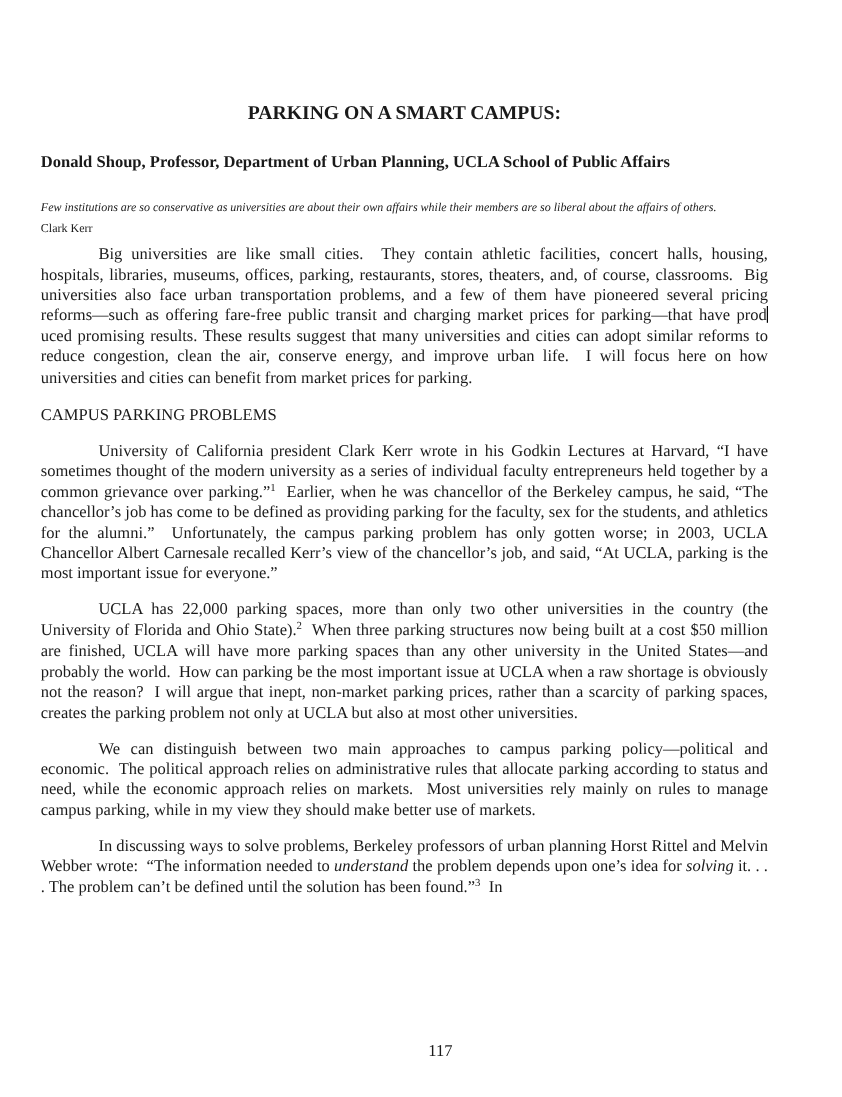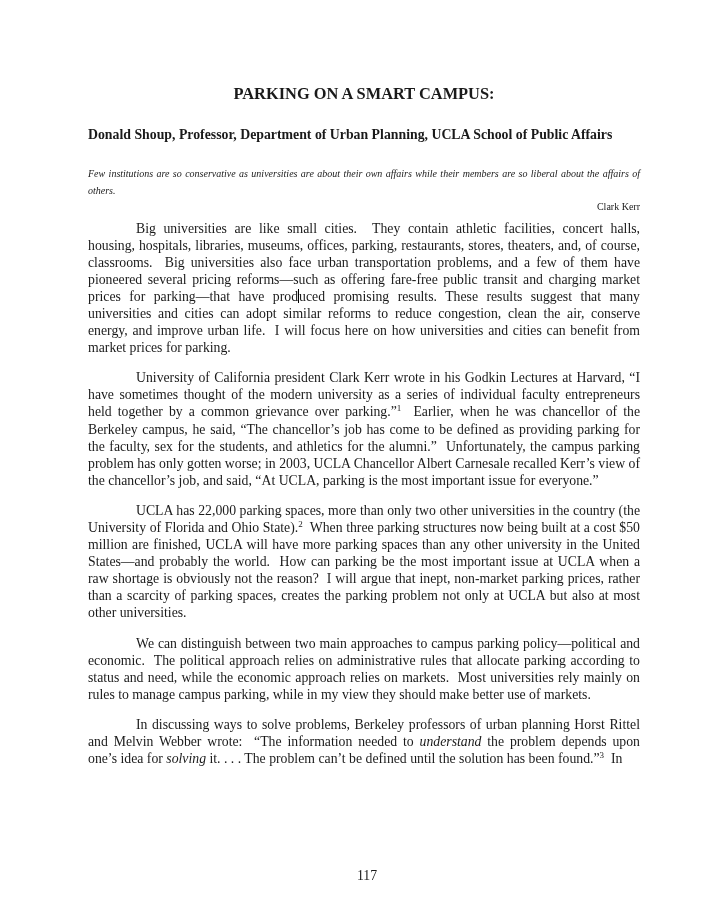--- a/index.html
+++ b/index.html
@@ -4,42 +4,42 @@
 <style>
   html, body { margin: 0; padding: 0; background: #ffffff; }
   .page {
     position: relative;
     width: 702px;
     height: 914px;
     box-sizing: border-box;
     background: #ffffff;
     color: #1a1a1a;
     font-family: "Liberation Serif", "DejaVu Serif", serif;
-    padding: 84px 62px 0 88px;
+    padding: 84px 62px 0 34px;
     overflow: hidden;
   }
   .title-block { text-align: center; font-weight: bold; font-size: 16.4px; line-height: 20px; }
   .title-line2 { font-style: italic; }
   .byline {
     font-weight: bold;
     font-size: 13.8px;
     line-height: 17px;
     margin-top: 22px;
   }
   .epigraph {
     margin-top: 23px;
     font-size: 10px;
     line-height: 16.5px;
   }
   .epigraph-text {
     font-style: italic;
     text-align: justify;
     white-space: pre-wrap;
   }
-  .epigraph-attribution { text-align: right; font-style: normal; }
+  .epigraph-attribution { font-style: normal; }
   .body-para {
     margin: 13px 0 0 0;
     font-size: 13.75px;
     line-height: 17.1px;
     text-align: justify;
     text-indent: 48px;
     white-space: pre-wrap;
   }
   .body-para.first { margin-top: 4px; }
   .section-heading {
@@ -77,20 +77,21 @@
 
   <div class="byline">Donald Shoup, Professor, Department of Urban Planning, UCLA School of Public Affairs</div>
 
   <div class="epigraph">
     <div class="epigraph-text">Few institutions are so conservative as universities are about their own affairs while their members are so liberal about the affairs of others.</div>
     <div class="epigraph-attribution">Clark Kerr</div>
   </div>
 
   <p class="body-para first"><span>Big universities are like small cities.  They contain athletic facilities, concert halls, housing, hospitals, libraries, museums, offices, parking, restaurants, stores, theaters, and, of course, classrooms.  Big universities also face urban transportation problems, and a few of them have pioneered several pricing reforms—such as offering fare-free public transit and charging market prices for parking—that have prod</span><span class="text-caret"></span><span>uced promising results. These results suggest that many universities and cities can adopt similar reforms to reduce congestion, clean the air, conserve energy, and improve urban life.  I will focus here on how universities and cities can benefit from market prices for parking.</span></p>
 
+  <h2 class="section-heading">CAMPUS PARKING PROBLEMS</h2>
 
   <p class="body-para"><span>University of California president Clark Kerr wrote in his Godkin Lectures at Harvard, “I have sometimes thought of the modern university as a series of individual faculty entrepreneurs held together by a common grievance over parking.”</span><sup class="footnote">1</sup><span>  Earlier, when he was chancellor of the Berkeley campus, he said, “The chancellor’s job has come to be defined as providing parking for the faculty, sex for the students, and athletics for the alumni.”  Unfortunately, the campus parking problem has only gotten worse; in 2003, UCLA Chancellor Albert Carnesale recalled Kerr’s view of the chancellor’s job, and said, “At UCLA, parking is the most important issue for everyone.”</span></p>
 
   <p class="body-para"><span>UCLA has 22,000 parking spaces, more than only two other universities in the country (the University of Florida and Ohio State).</span><sup class="footnote">2</sup><span>  When three parking structures now being built at a cost $50 million are finished, UCLA will have more parking spaces than any other university in the United States—and probably the world.  How can parking be the most important issue at UCLA when a raw shortage is obviously not the reason?  I will argue that inept, non-market parking prices, rather than a scarcity of parking spaces, creates the parking problem not only at UCLA but also at most other universities.</span></p>
 
   <p class="body-para"><span>We can distinguish between two main approaches to campus parking policy—political and economic.  The political approach relies on administrative rules that allocate parking according to status and need, while the economic approach relies on markets.  Most universities rely mainly on rules to manage campus parking, while in my view they should make better use of markets.</span></p>
 
   <p class="body-para"><span>In discussing ways to solve problems, Berkeley professors of urban planning Horst Rittel and Melvin Webber wrote:  “The information needed to </span><i>understand</i><span> the problem depends upon one’s idea for </span><i>solving</i><span> it. . . . The problem can’t be defined until the solution has been found.”</span><sup class="footnote">3</sup><span>  In</span></p>
 
   <div class="page-number">117</div>

